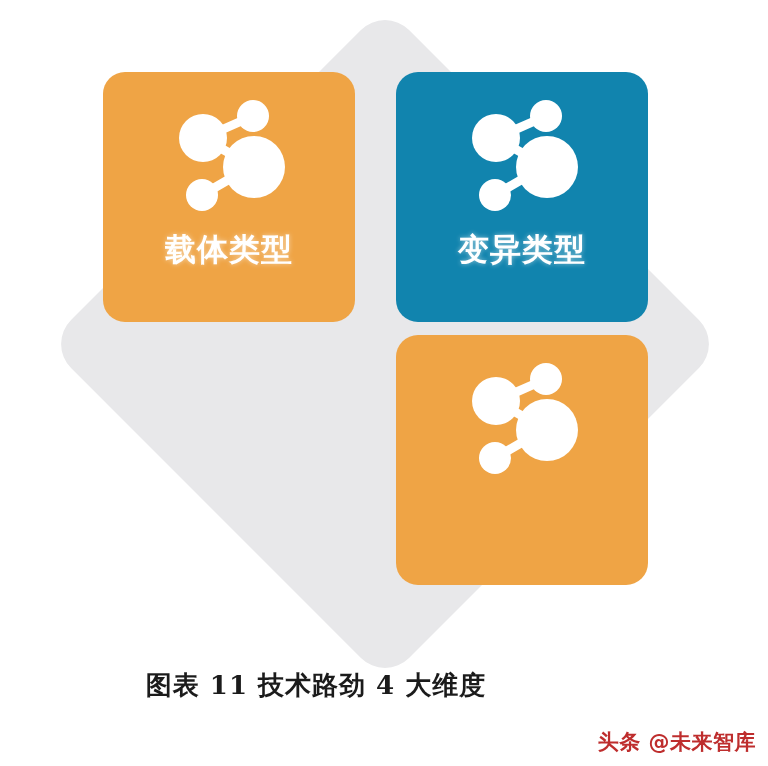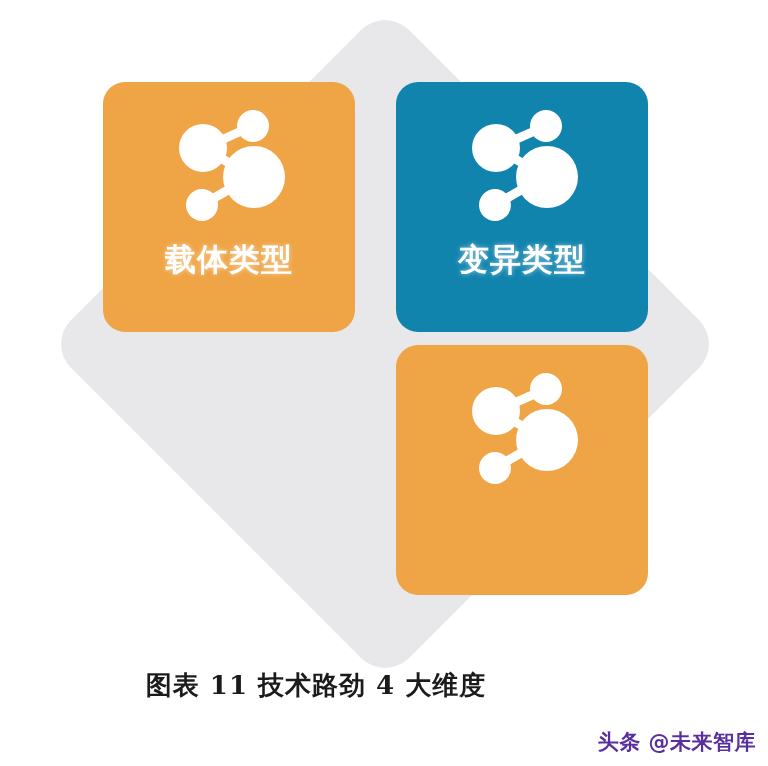--- a/index.html
+++ b/index.html
@@ -43,21 +43,21 @@
     margin-top: -239px;
     background: #e8e8ea;
     border-radius: 34px;
     transform: rotate(45deg);
   }
 
   
   .cards {
     position: absolute;
     left: 103px;
-    top: 82px;
+    top: 72px;
     width: 545px;
     height: 513px;
   }
   .card {
     position: absolute;
     width: 252px;
     height: 250px;
     border-radius: 22px;
     display: flex;
     flex-direction: column;
@@ -104,21 +104,21 @@
     font-weight: bold;
     letter-spacing: 1px;
     font-family: "DejaVu Serif", "Liberation Serif", serif;
   }
 
   
   .watermark {
     position: absolute;
     right: 12px;
     top: 728px;
-    color: #4c1d95;
+    color: #b91c1c;
     font-size: 21px;
     font-weight: bold;
     letter-spacing: 0.5px;
     font-family: "DejaVu Sans", "Liberation Sans", sans-serif;
     opacity: 0.92;
   }
 </style>
 </head>
 <body>
 

